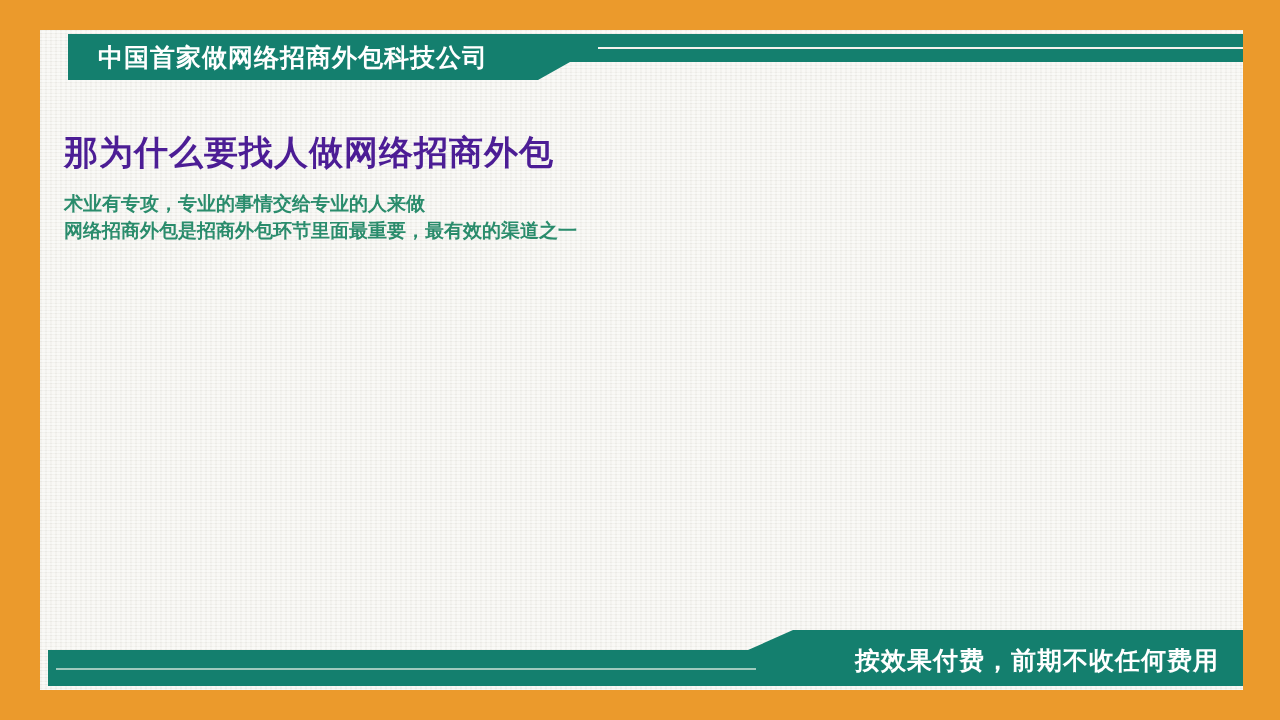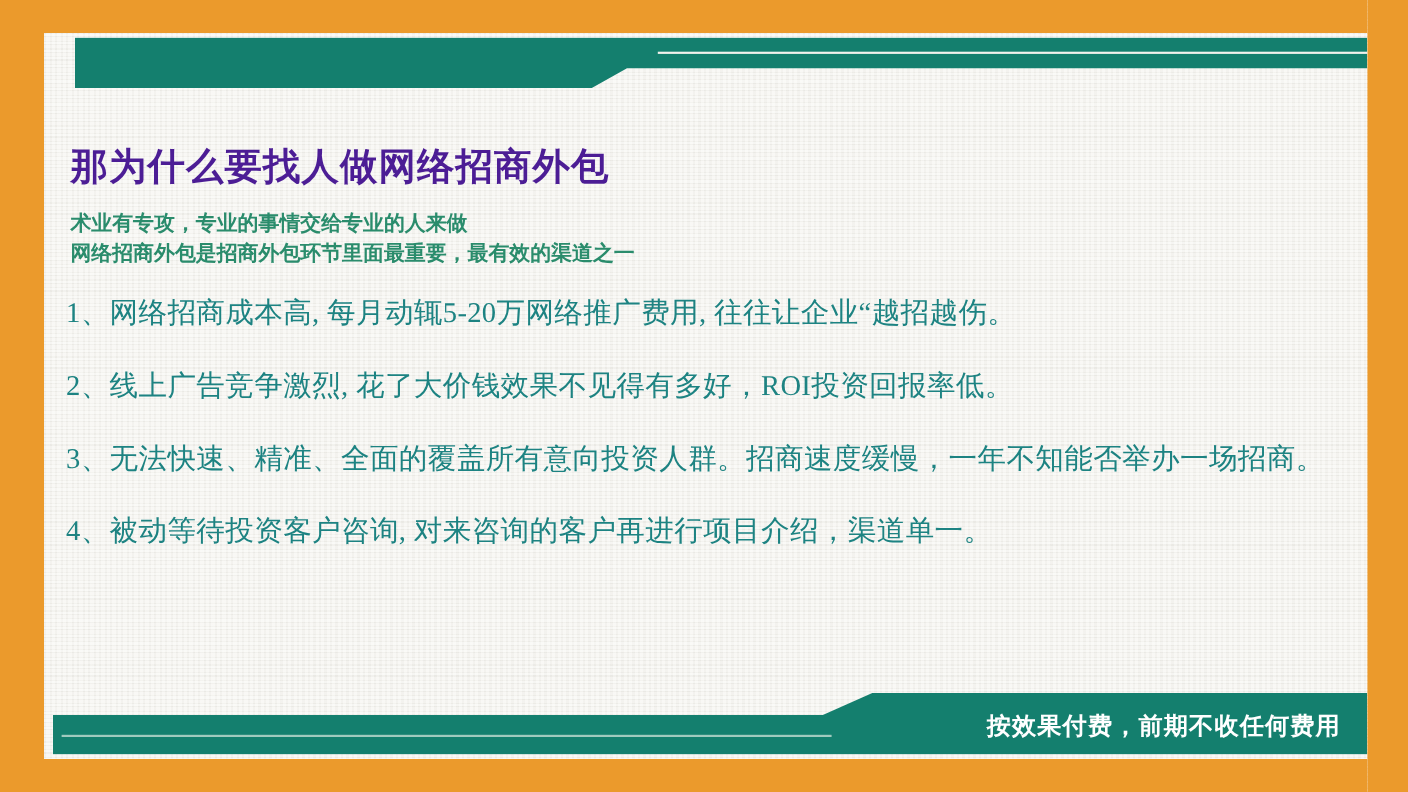--- a/index.html
+++ b/index.html
@@ -171,57 +171,52 @@
     top: 38px;
     width: 700px;
     height: 2px;
     background: #cfe3d9;
     opacity: 0.75;
   }
   #footer-note {
     position: absolute;
     right: 24px;
     top: 14px;
-    font-size: 22px;
+    font-size: 25px;
     font-weight: bold;
     color: #ffffff;
     letter-spacing: 1px;
     white-space: nowrap;
     line-height: 32px;
   }
 </style>
 </head>
 <body>
 
 <div id="slide">
 
   <div id="paper"></div>
   <div id="paper-top-gap"></div>
   <div id="paper-bottom-gap"></div>
 
   <div id="header-bar">
     <div id="header-shape"></div>
     <div id="header-hairline"></div>
+    <div id="header-title">中国首家做网络招商外包科技公司</div>
   </div>
 
   <div id="content">
 
     <h1 id="main-heading">那为什么要找人做网络招商外包</h1>
 
     <div id="sub-heading">
       <div>术业有专攻，专业的事情交给专业的人来做</div>
       <div>网络招商外包是招商外包环节里面最重要，最有效的渠道之一</div>
     </div>
 
-    <ul id="bullet-list">
-      <li>1、网络招商成本高, 每月动辄5-20万网络推广费用, 往往让企业“越招越伤。</li>
-      <li>2、线上广告竞争激烈, 花了大价钱效果不见得有多好，ROI投资回报率低。</li>
-      <li>3、无法快速、精准、全面的覆盖所有意向投资人群。招商速度缓慢，一年不知能否举办一场招商。</li>
-      <li>4、被动等待投资客户咨询, 对来咨询的客户再进行项目介绍，渠道单一。</li>
-    </ul>
 
   </div>
 
   <div id="footer-bar">
     <div id="footer-shape"></div>
     <div id="footer-hairline"></div>
     <div id="footer-note">按效果付费，前期不收任何费用</div>
   </div>
 
 </div>

